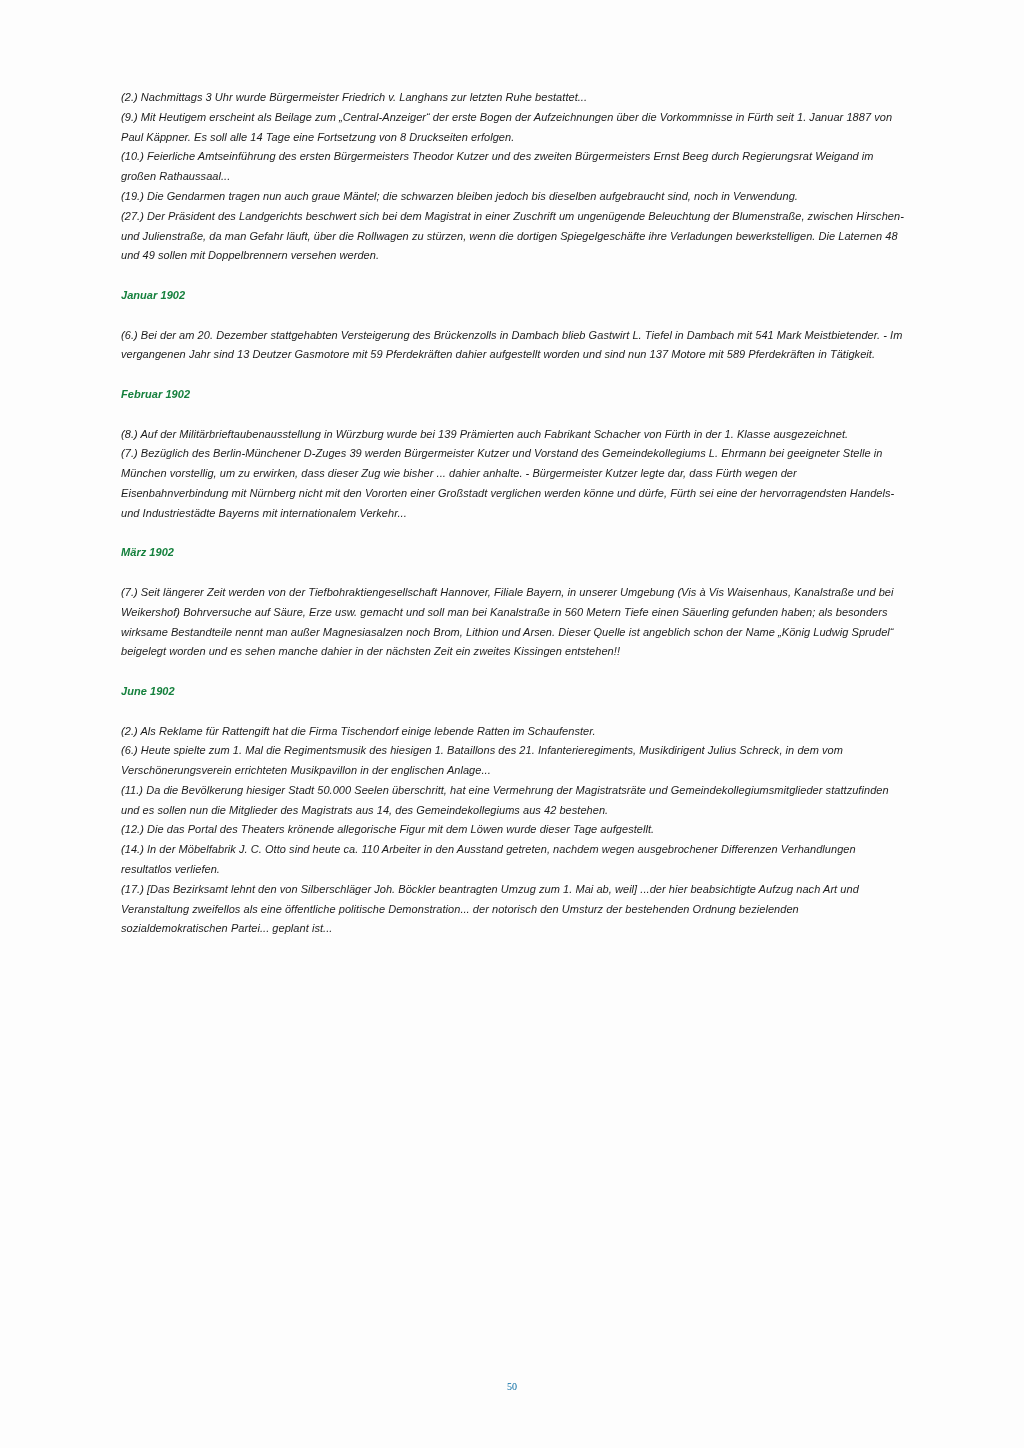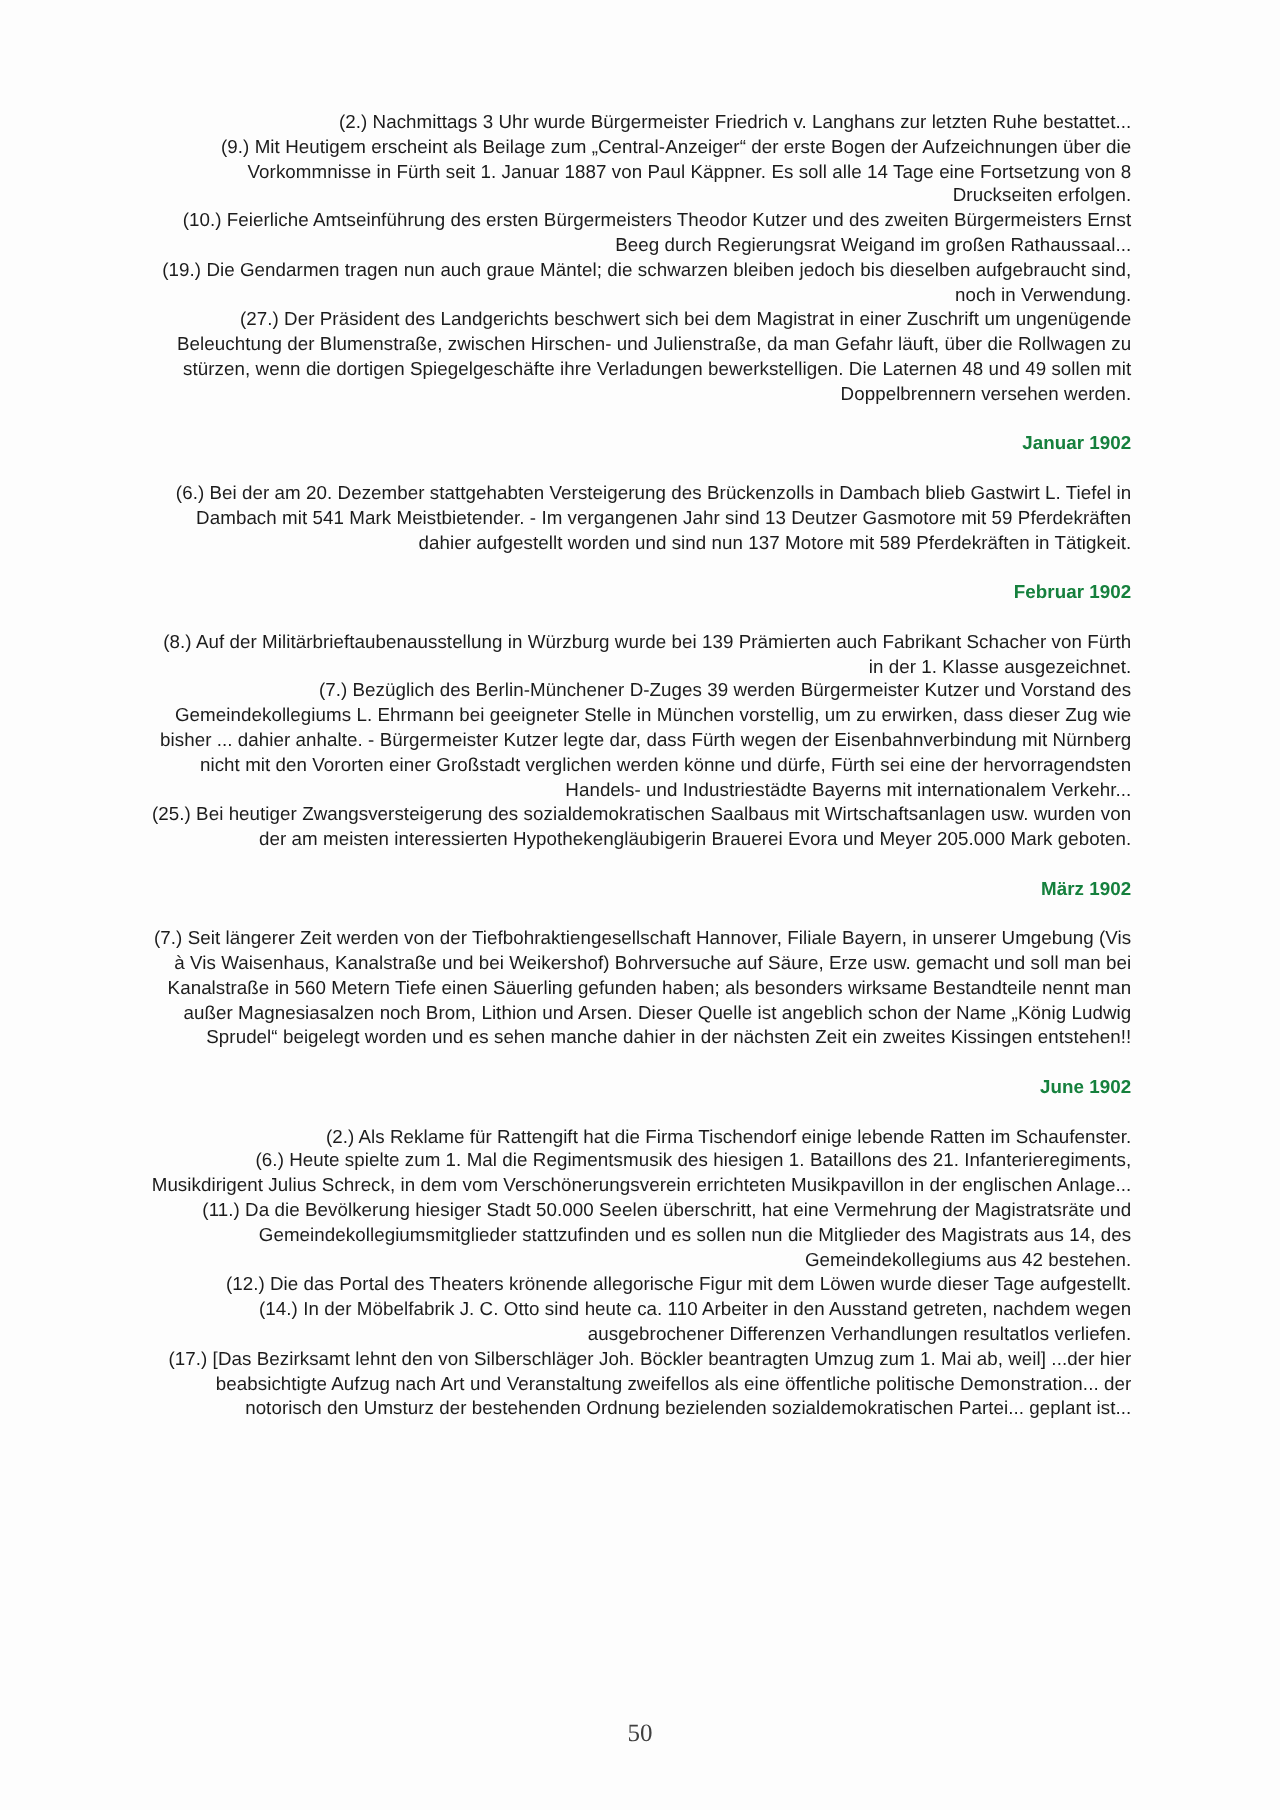--- a/index.html
+++ b/index.html
@@ -17,25 +17,26 @@
     width: 1024px;
     height: 1448px;
     background: #fdfdfd;
   }
   .content {
     position: absolute;
     left: 121px;
     top: 88px;
     width: 784px;
     font-family: "Liberation Sans", "DejaVu Sans", sans-serif;
-    font-size: 15px;
+    font-size: 11px;
     line-height: 19.8px;
     letter-spacing: 0.05px;
     color: #1c1c1c;
-    text-align: right;
+    text-align: left;
+    font-style: italic;
   }
   .para {
     margin: 0;
     padding: 0;
   }
   .heading {
     margin: 19.8px 0;
     padding: 0;
     font-size: inherit;
     line-height: inherit;
@@ -47,22 +48,22 @@
   }
   .page-footer {
     position: absolute;
     left: 0;
     top: 1376px;
     width: 1024px;
     text-align: center;
   }
   .page-number {
     font-family: "Liberation Serif", "DejaVu Serif", serif;
-    font-size: 20px;
-    color: #404040;
+    font-size: 10px;
+    color: #0369a1;
   }
 </style>
 </head>
 <body>
 
 <div class="page">
   <main class="content" id="content">
   <section class="section">
 
   <p class="para">(2.) Nachmittags 3 Uhr wurde Bürgermeister Friedrich v. Langhans zur letzten Ruhe bestattet...</p>
@@ -74,21 +75,20 @@
 
   <section class="section">
     <h2 class="heading">Januar 1902</h2>
   <p class="para">(6.) Bei der am 20. Dezember stattgehabten Versteigerung des Brückenzolls in Dambach blieb Gastwirt L. Tiefel in Dambach mit 541 Mark Meistbietender. - Im vergangenen Jahr sind 13 Deutzer Gasmotore mit 59 Pferdekräften dahier aufgestellt worden und sind nun 137 Motore mit 589 Pferdekräften in Tätigkeit.</p>
       </section>
 
   <section class="section">
     <h2 class="heading">Februar 1902</h2>
   <p class="para">(8.) Auf der Militärbrieftaubenausstellung in Würzburg wurde bei 139 Prämierten auch Fabrikant Schacher von Fürth in der 1. Klasse ausgezeichnet.</p>
         <p class="para">(7.) Bezüglich des Berlin-Münchener D-Zuges 39 werden Bürgermeister Kutzer und Vorstand des Gemeindekollegiums L. Ehrmann bei geeigneter Stelle in München vorstellig, um zu erwirken, dass dieser Zug wie bisher ... dahier anhalte. - Bürgermeister Kutzer legte dar, dass Fürth wegen der Eisenbahnverbindung mit Nürnberg nicht mit den Vororten einer Großstadt verglichen werden könne und dürfe, Fürth sei eine der hervorragendsten Handels- und Industriestädte Bayerns mit internationalem Verkehr...</p>
-        <p class="para">(25.) Bei heutiger Zwangsversteigerung des sozialdemokratischen Saalbaus mit Wirtschaftsanlagen usw. wurden von der am meisten interessierten Hypothekengläubigerin Brauerei Evora und Meyer 205.000 Mark geboten.</p>
       </section>
 
   <section class="section">
     <h2 class="heading">März 1902</h2>
   <p class="para">(7.) Seit längerer Zeit werden von der Tiefbohraktiengesellschaft Hannover, Filiale Bayern, in unserer Umgebung (Vis à Vis Waisenhaus, Kanalstraße und bei Weikershof) Bohrversuche auf Säure, Erze usw. gemacht und soll man bei Kanalstraße in 560 Metern Tiefe einen Säuerling gefunden haben; als besonders wirksame Bestandteile nennt man außer Magnesiasalzen noch Brom, Lithion und Arsen. Dieser Quelle ist angeblich schon der Name „König Ludwig Sprudel“ beigelegt worden und es sehen manche dahier in der nächsten Zeit ein zweites Kissingen entstehen!!</p>
       </section>
 
   <section class="section">
     <h2 class="heading">June 1902</h2>
   <p class="para">(2.) Als Reklame für Rattengift hat die Firma Tischendorf einige lebende Ratten im Schaufenster.</p>

